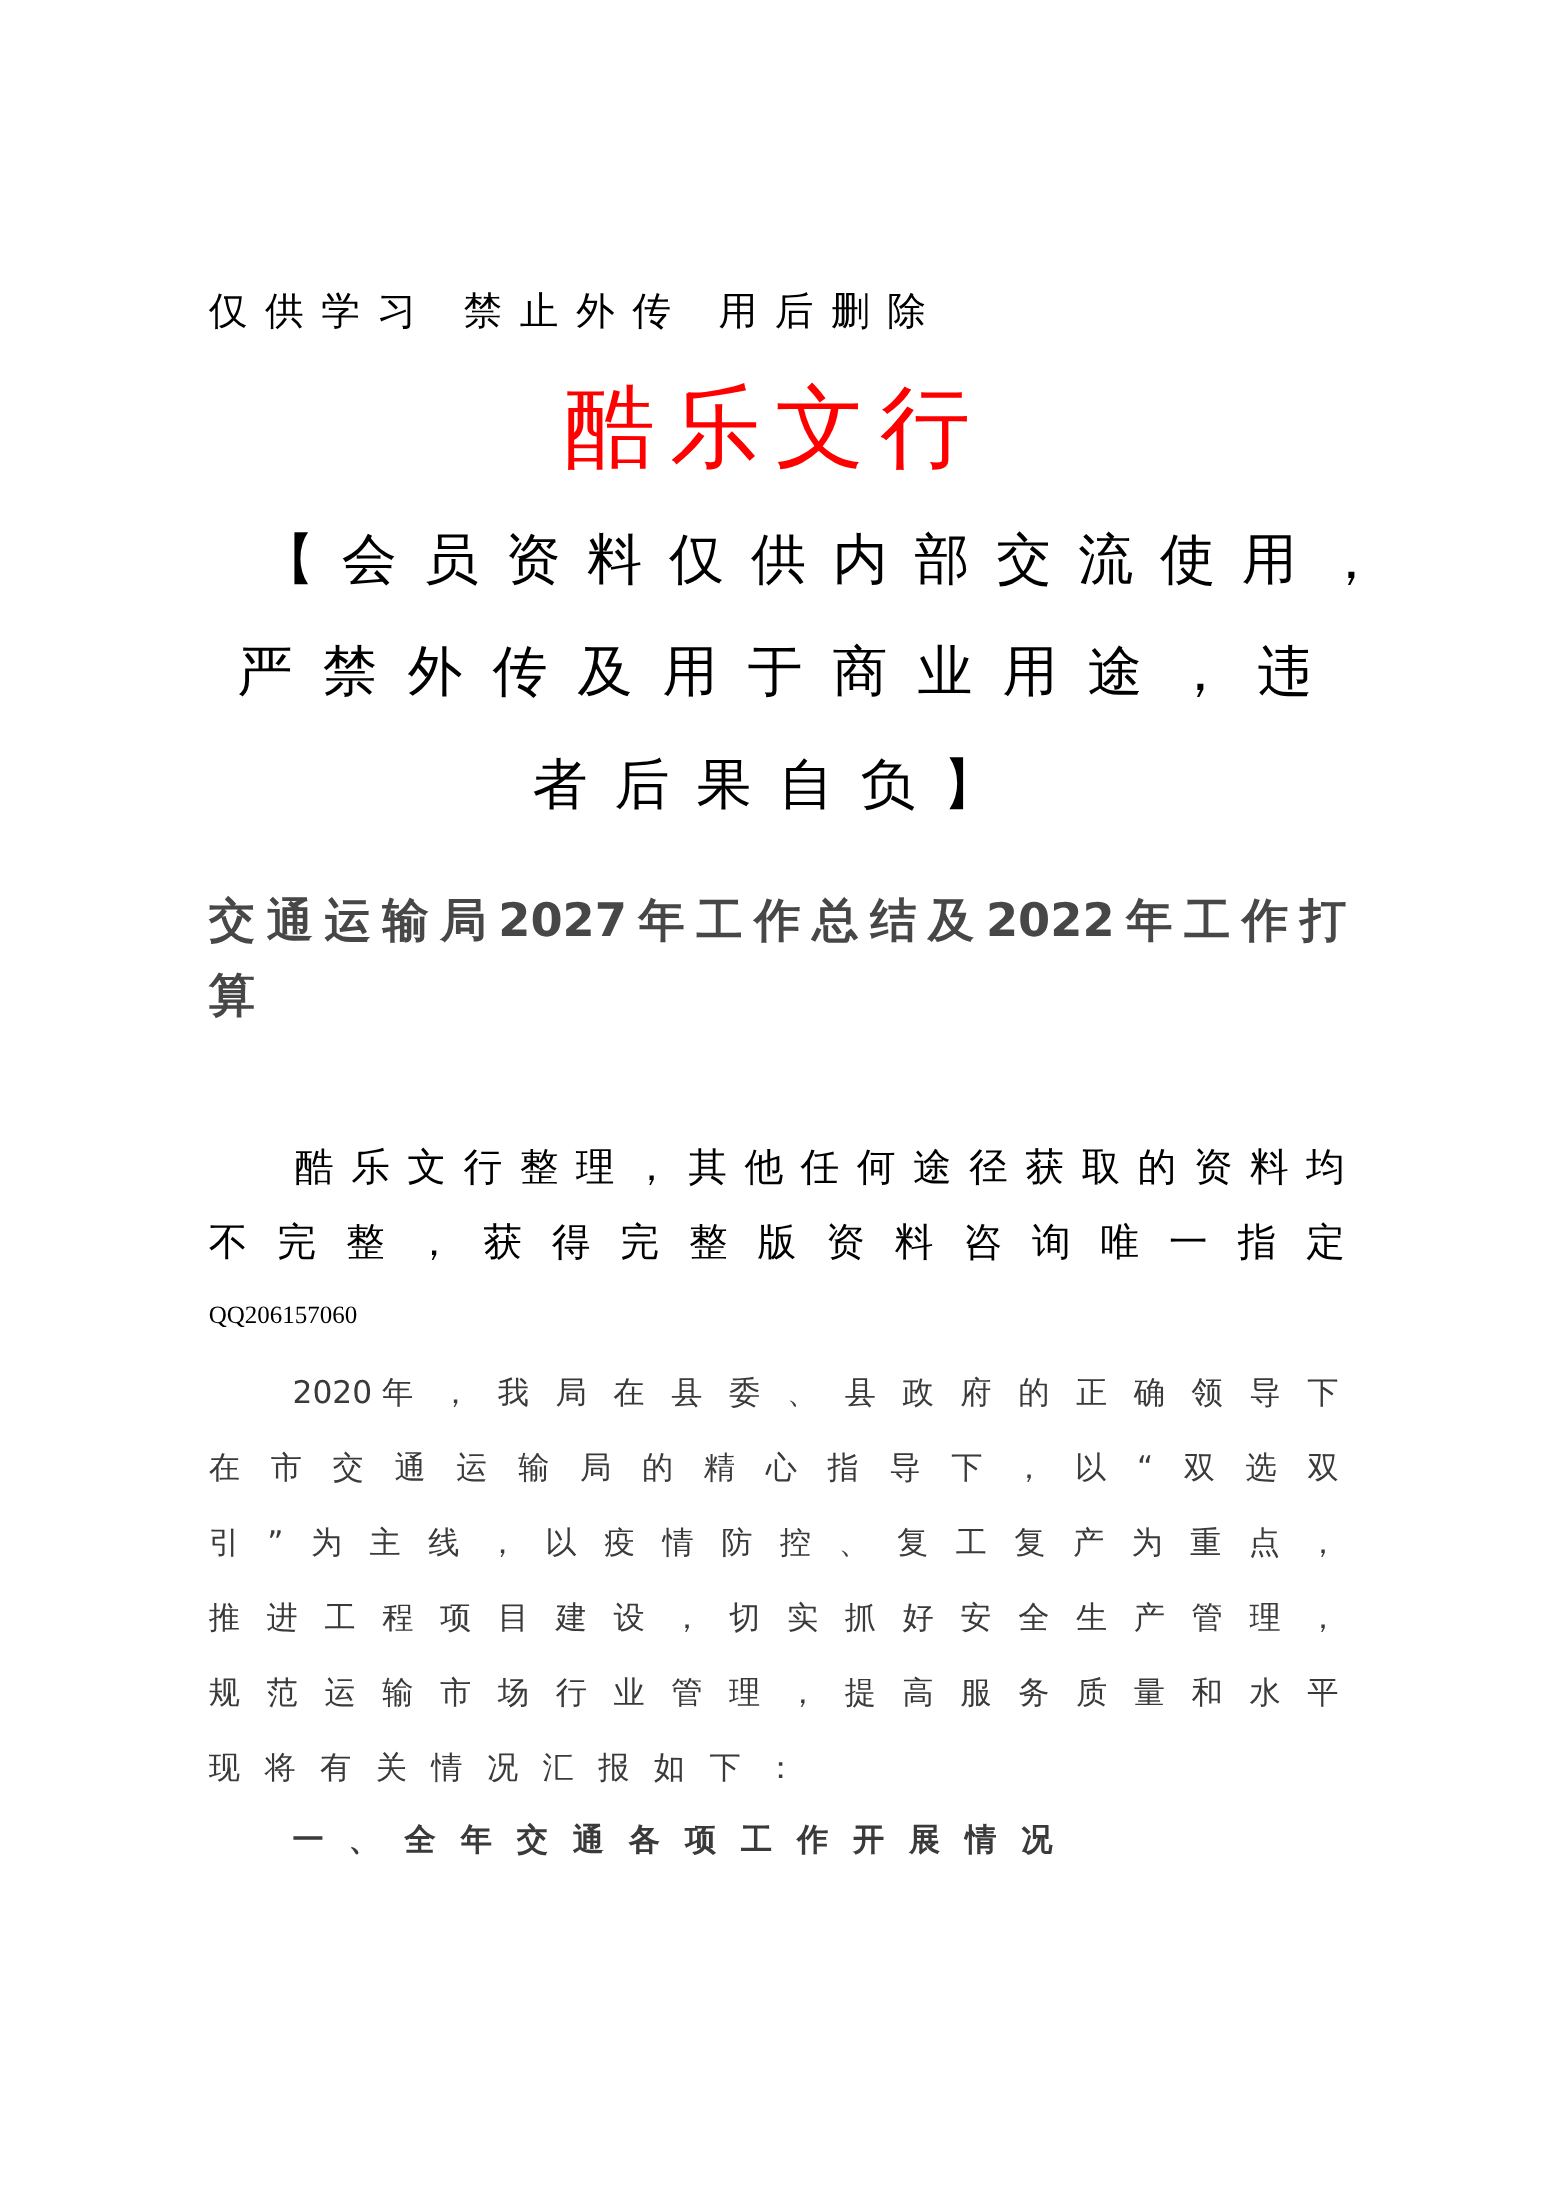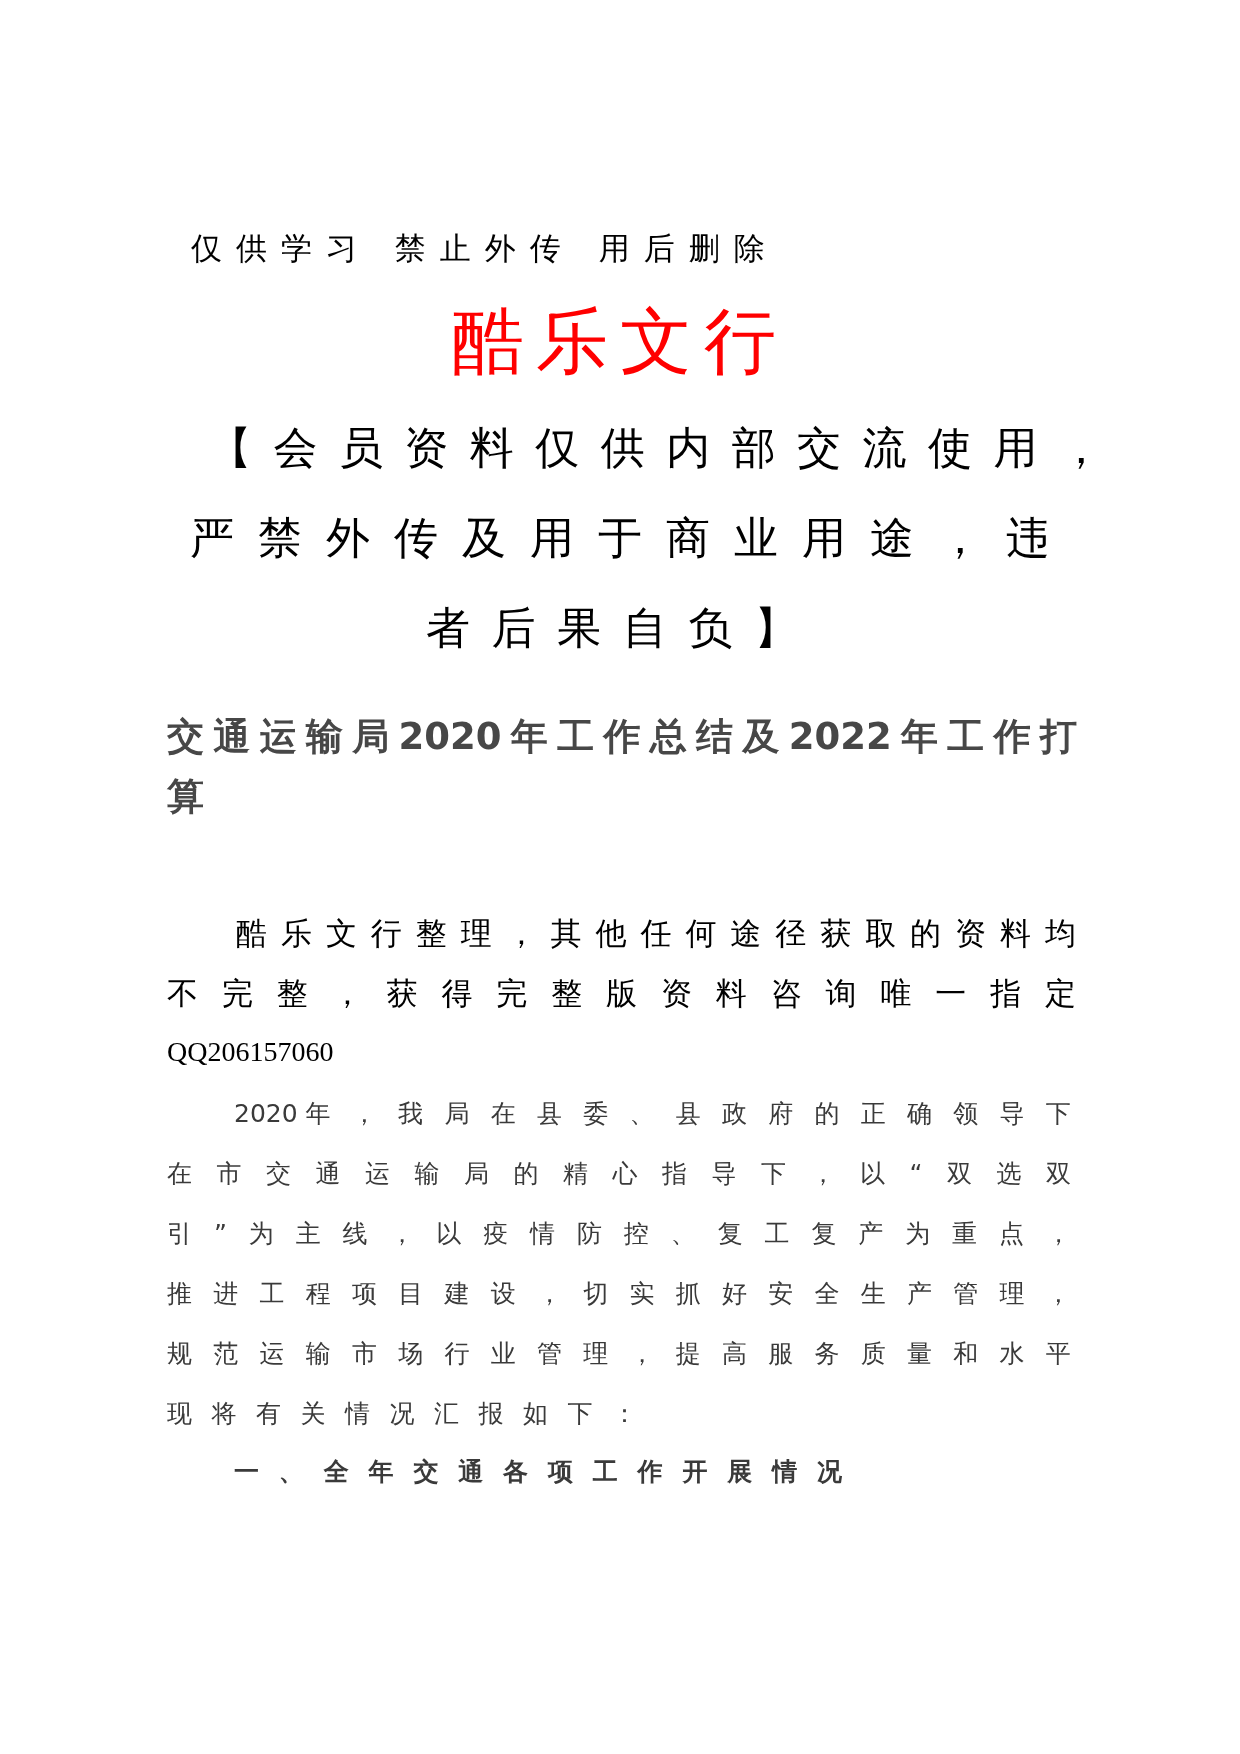--- a/index.html
+++ b/index.html
@@ -2,37 +2,37 @@
 <html><head>
 <meta charset="utf-8">
 <style>
   html, body { margin: 0; padding: 0; background: #ffffff; }
   body { width: 1240px; height: 1754px; position: relative; overflow: hidden; font-family: "DejaVu Sans", sans-serif; }
   .page { position: absolute; left: 0; top: 0; width: 1240px; height: 1754px; background: #fff; }
   .line { position: absolute; white-space: nowrap; }
   .just { display: flex; justify-content: space-between; }
   .just span { display: inline-block; }
 
-  .notice { left: 167px; top: 228px; font-size: 31px; color: #000; letter-spacing: 14px; font-family: "DejaVu Sans", sans-serif; margin-left: 24px; }
+  .notice { left: 167px; top: 228px; font-size: 31px; color: #000; letter-spacing: 14px; font-family: "DejaVu Sans", sans-serif; }
 
   .brand { left: 0; width: 1240px; top: 296px; text-align: center; font-size: 72px; color: #ff0000; letter-spacing: 12px; font-family: "DejaVu Sans", sans-serif; line-height: 90px; }
 
   .warn { font-size: 44px; color: #000; font-family: "DejaVu Sans", sans-serif; line-height: 60px; }
   .warn1 { left: 208px; width: 895px; top: 418px; }
   .warn2 { left: 190px; width: 860px; top: 508px; }
   .warn3 { left: 426px; width: 372px; top: 598px; }
 
   .title { font-size: 37px; font-weight: bold; color: #474747; font-family: "DejaVu Sans", sans-serif; line-height: 50px; }
   .title1 { left: 167px; width: 910px; top: 712px; }
   .title2 { left: 167px; top: 772px; }
 
   .serif { font-family: "Liberation Serif", "DejaVu Serif", serif; font-size: 31px; color: #000; line-height: 44px; }
   .p1a { left: 236px; width: 840px; top: 912px; }
   .p1b { left: 167px; width: 909px; top: 972px; }
-  .qq { left: 167px; top: 1030px; font-size: 28px; }
+  .qq { left: 167px; top: 1030px; font-size: 20px; }
 
   .body { font-size: 25px; color: #3a3a3a; line-height: 40px; font-family: "DejaVu Sans", sans-serif; justify-content: space-between; }
   .b1 { left: 234px; width: 837px; top: 1094px; }
   .b2 { left: 167px; width: 904px; top: 1154px; }
   .b3 { left: 167px; width: 904px; top: 1214px; }
   .b4 { left: 167px; width: 904px; top: 1274px; }
   .b5 { left: 167px; width: 904px; top: 1334px; }
   .b6 { left: 167px; width: 470px; top: 1394px; }
 
   .h1 { left: 234px; width: 608px; top: 1452px; font-size: 25px; font-weight: bold; color: #3a3a3a; line-height: 40px; font-family: "DejaVu Sans", sans-serif; }
@@ -85,21 +85,21 @@
       <span>负</span>
       <span>】</span>
     </div>
 
   <div class="line just title title1">
       <span>交</span>
       <span>通</span>
       <span>运</span>
       <span>输</span>
       <span>局</span>
-      <span>2020</span>
+      <span>2027</span>
       <span>年</span>
       <span>工</span>
       <span>作</span>
       <span>总</span>
       <span>结</span>
       <span>及</span>
       <span>2022</span>
       <span>年</span>
       <span>工</span>
       <span>作</span>

